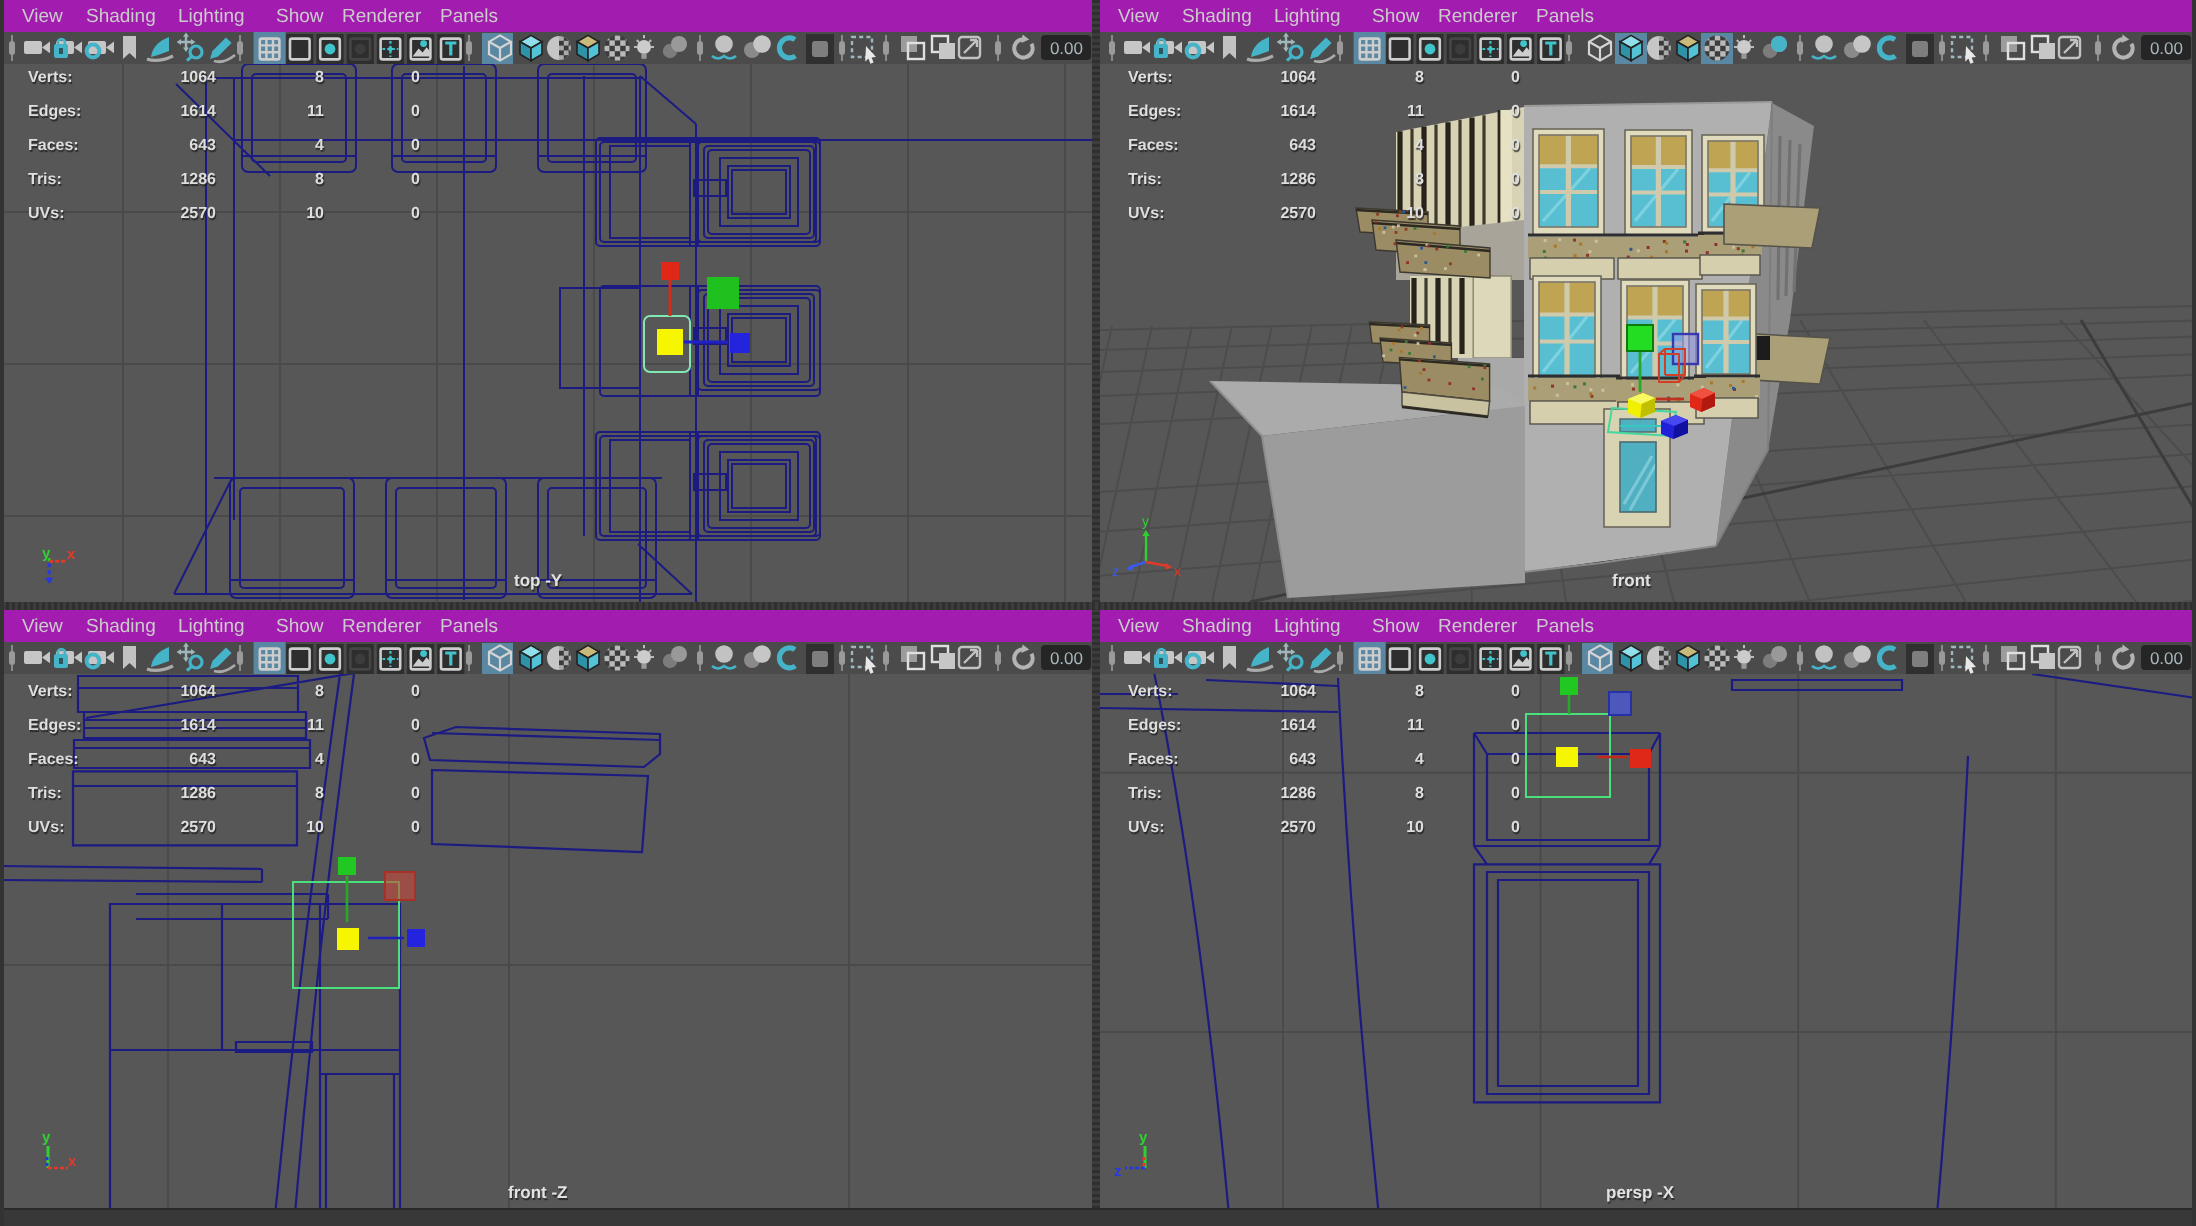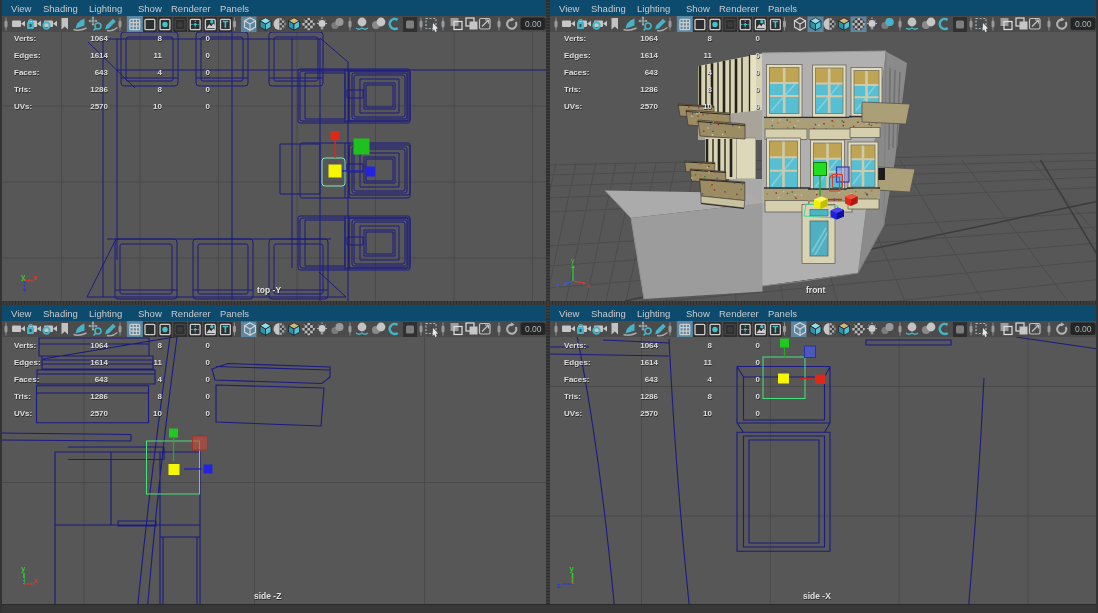--- a/index.html
+++ b/index.html
@@ -1,17 +1,17 @@
 <!DOCTYPE html>
 <html><head><meta charset="utf-8"><style>
 *{margin:0;padding:0;box-sizing:border-box}
 body{width:1098px;height:613px;overflow:hidden;background:#333;font-family:"Liberation Sans",sans-serif}
 #root{position:relative;width:1098px;height:613px;background:#333333;overflow:hidden}
 .panel{position:absolute;background:#4b4b4b}
-.menubar{position:relative;height:16px;background:#0c4a6e}
+.menubar{position:relative;height:16px;background:#a21caf}
 .menubar span{position:absolute;top:3px;font-size:9.5px;color:#cbcbcb}
 .pr .menubar span{margin-left:-2px}
 .tbar{display:block;margin-top:-16px}
 .vp{position:absolute;left:0;right:0}
 .hud{position:absolute;font-size:8px;font-weight:bold;color:#dedede;text-shadow:0.5px 0.8px 0.5px rgba(30,30,30,0.8)}
 .hr{text-align:right}
 .vlabel{position:absolute;font-size:8.5px;font-weight:bold;color:#e2e2e2;text-shadow:0.5px 0.8px 0.5px rgba(30,30,30,0.8)}
 .sep{position:absolute;background:#333333}
 </style></head>
 <body>
@@ -760,21 +760,21 @@
       <div class="hud hr" style="left:110px;top:70px;width:52px">4</div>
       <div class="hud hr" style="left:160px;top:70px;width:50px">0</div>
       <div class="hud" style="left:14px;top:87px">Tris:</div>
       <div class="hud hr" style="left:48px;top:87px;width:60px">1286</div>
       <div class="hud hr" style="left:110px;top:87px;width:52px">8</div>
       <div class="hud hr" style="left:160px;top:87px;width:50px">0</div>
       <div class="hud" style="left:14px;top:104px">UVs:</div>
       <div class="hud hr" style="left:48px;top:104px;width:60px">2570</div>
       <div class="hud hr" style="left:110px;top:104px;width:52px">10</div>
       <div class="hud hr" style="left:160px;top:104px;width:50px">0</div>
-<div class="vlabel" style="left:254px;top:286px">side -Z</div>
+<div class="vlabel" style="left:254px;top:286px">front -Z</div>
 </div>
     <div class="panel pr" style="left:550px;top:305px;width:548px;height:299px">
 <div class="menubar">
         <span style="left:11px">View</span>
         <span style="left:43px">Shading</span>
         <span style="left:89px">Lighting</span>
         <span style="left:138px">Show</span>
         <span style="left:171px">Renderer</span>
         <span style="left:220px">Panels</span>
       </div>
@@ -935,19 +935,19 @@
       <div class="hud hr" style="left:110px;top:70px;width:52px">4</div>
       <div class="hud hr" style="left:160px;top:70px;width:50px">0</div>
       <div class="hud" style="left:14px;top:87px">Tris:</div>
       <div class="hud hr" style="left:48px;top:87px;width:60px">1286</div>
       <div class="hud hr" style="left:110px;top:87px;width:52px">8</div>
       <div class="hud hr" style="left:160px;top:87px;width:50px">0</div>
       <div class="hud" style="left:14px;top:104px">UVs:</div>
       <div class="hud hr" style="left:48px;top:104px;width:60px">2570</div>
       <div class="hud hr" style="left:110px;top:104px;width:52px">10</div>
       <div class="hud hr" style="left:160px;top:104px;width:50px">0</div>
-<div class="vlabel" style="left:253px;top:286px">side -X</div>
+<div class="vlabel" style="left:253px;top:286px">persp -X</div>
 </div>
 <div class="sep" style="left:546px;top:0;width:4px;height:604px;background:repeating-linear-gradient(180deg,#2f2f2f 0 1.5px,#3c3c3c 1.5px 3px)"></div>
 <div class="sep" style="left:0;top:301px;width:1098px;height:4px;background:repeating-linear-gradient(90deg,#2f2f2f 0 1.5px,#3c3c3c 1.5px 3px)"></div>
 <div class="sep" style="left:0;top:604px;width:1098px;height:9px;background:#383838;border-top:1px solid #2a2a2a"></div>
 <div class="sep" style="left:0;top:0;width:2px;height:613px"></div>
 <div class="sep" style="left:1096px;top:0;width:2px;height:613px"></div>
 </div>
 </body></html>

